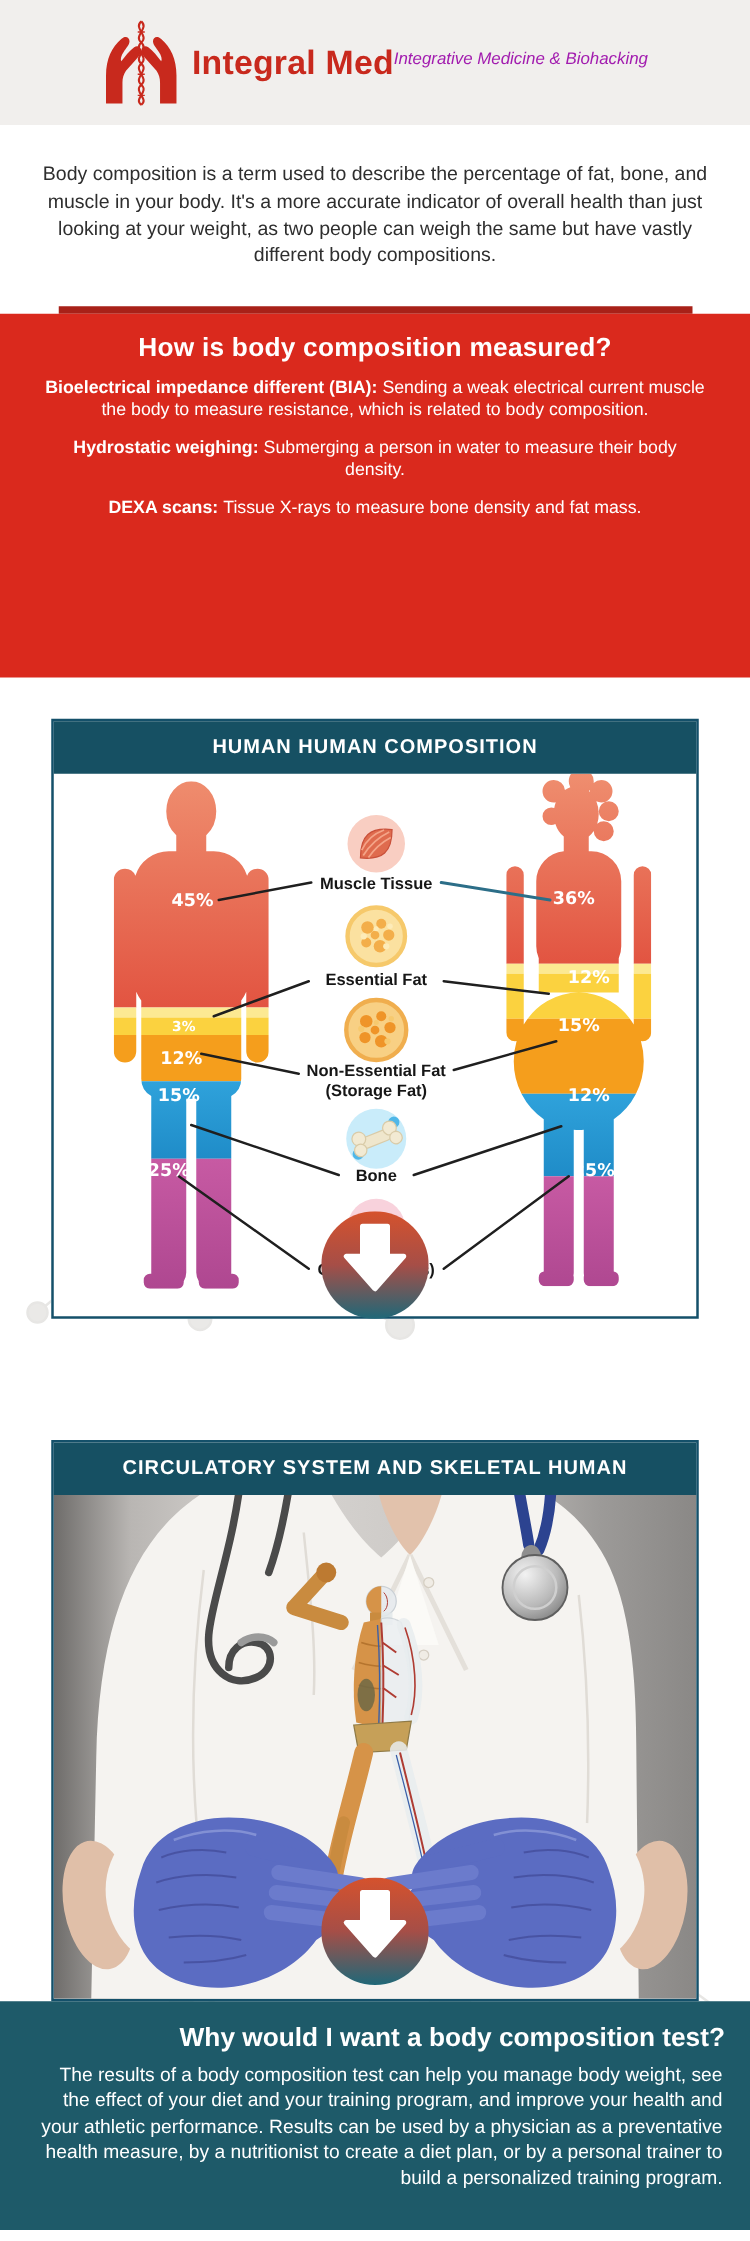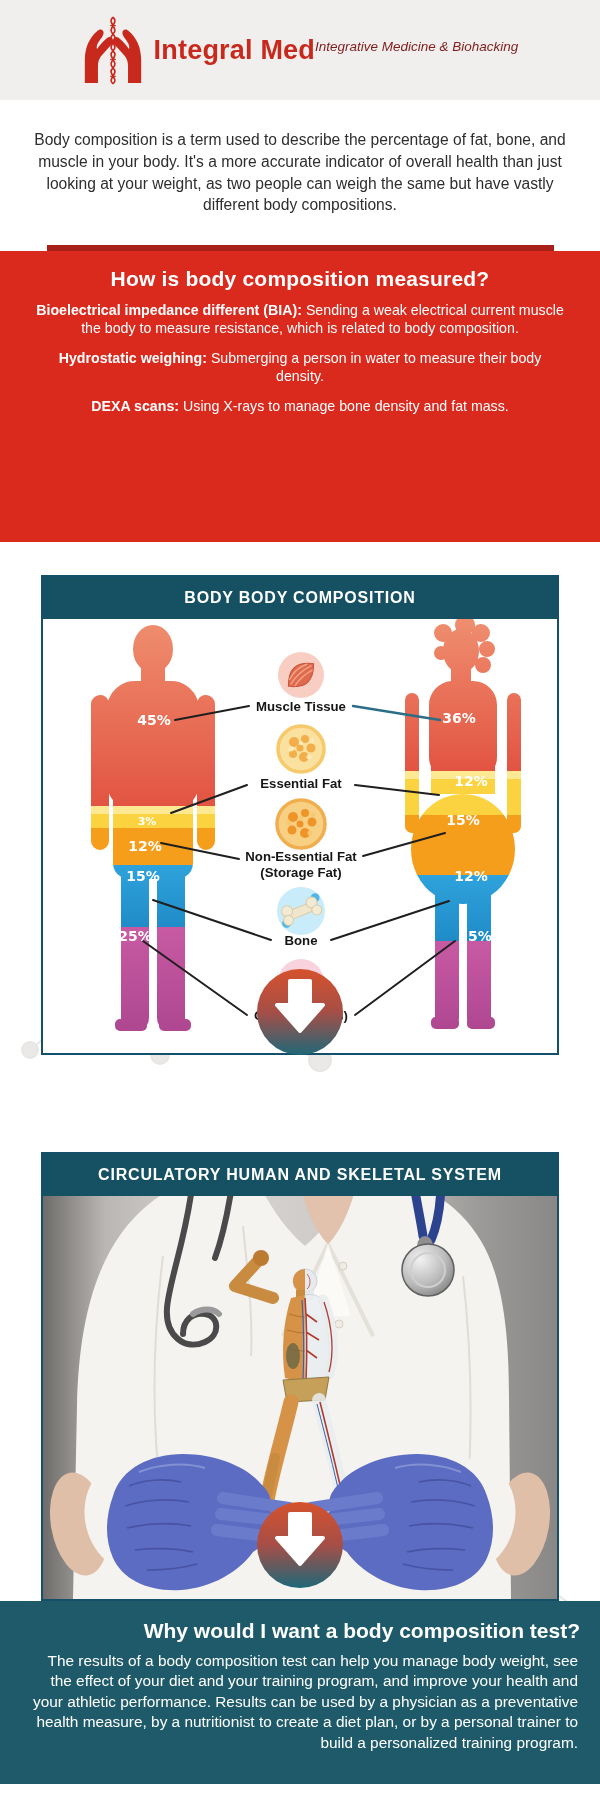--- a/index.html
+++ b/index.html
@@ -3,21 +3,21 @@
 <meta charset="utf-8">
 <style>
   html,body{margin:0;padding:0;}
   body{font-family:"Liberation Sans",sans-serif;background:#ffffff;}
   .page{position:relative;width:600px;height:1793px;margin:0;background:#ffffff;overflow:hidden;}
 
   
   .header-band{height:100px;background:#F1EFED;display:flex;align-items:center;justify-content:center;gap:10px;}
   .logo-text{display:flex;flex-direction:row;line-height:1.05;}
   .brand{font-size:27px;font-weight:bold;color:#C8291D;letter-spacing:.2px;}
-  .tagline{font-size:13.5px;font-style:italic;color:#7f1d1d;margin-top:4px;}
+  .tagline{font-size:13.5px;font-style:italic;color:#a21caf;margin-top:4px;}
 
   
   .intro{height:145px;display:flex;align-items:center;justify-content:center;background:#ffffff;}
   .intro p{margin:0;padding:0 28px;font-size:15.6px;line-height:1.38;color:#2E2E2E;text-align:center;}
 
   
   .red-notch{height:6px;width:507px;margin:0 auto;background:#A82118;}
   .red-section{height:291px;background:#DA291D;color:#fff;text-align:center;box-sizing:border-box;padding:14px 34px 0 34px;}
   .red-section h2{margin:2px 0 10px 0;font-size:21px;font-weight:bold;letter-spacing:.2px;}
   .m-item{margin:0 0 11px 0;font-size:14.2px;line-height:1.3;}
@@ -122,25 +122,25 @@
 
   <div class="intro">
     <p>Body composition is a term used to describe the percentage of fat, bone, and muscle in your body. It's a more accurate indicator of overall health than just looking at your weight, as two people can weigh the same but have vastly different body compositions.</p>
   </div>
 
   <div class="red-notch"></div>
   <div class="red-section">
     <h2>How is body composition measured?</h2>
     <p class="m-item"><span class="m-label">Bioelectrical impedance different (BIA):</span><span>Sending a weak electrical current muscle the body to measure resistance, which is related to body composition.</span></p>
     <p class="m-item"><span class="m-label">Hydrostatic weighing:</span><span>Submerging a person in water to measure their body density.</span></p>
-    <p class="m-item"><span class="m-label">DEXA scans:</span><span>Using X-rays to manage bone density and fat mass.</span></p>
+    <p class="m-item"><span class="m-label">DEXA scans:</span><span>Tissue X-rays to measure bone density and fat mass.</span></p>
   </div>
 
   <div class="card card1">
-    <div class="card-head">BODY BODY COMPOSITION</div>
+    <div class="card-head">HUMAN HUMAN COMPOSITION</div>
     <svg width="514" height="434" viewBox="0 0 514 434">
       <defs>
         <linearGradient id="gCoral" x1="0" y1="0" x2="0" y2="1">
           <stop offset="0" stop-color="#EF8E6F"></stop>
             <stop offset="1" stop-color="#E25441"></stop>
         </linearGradient>
         <linearGradient id="gMag" x1="0" y1="0" x2="0" y2="1">
           <stop offset="0" stop-color="#C75AA3"></stop>
             <stop offset="1" stop-color="#AE4790"></stop>
         </linearGradient>
@@ -289,21 +289,21 @@
 
       <text class="pct" x="416" y="104">36%</text>
       <text class="pct" x="428" y="167">12%</text>
       <text class="pct" x="420" y="206">15%</text>
       <text class="pct" x="428" y="262">12%</text>
       <text class="pct" x="432" y="322">25%</text>
     </svg>
   </div>
 
   <div class="card card2">
-    <div class="card-head">CIRCULATORY HUMAN AND SKELETAL SYSTEM</div>
+    <div class="card-head">CIRCULATORY SYSTEM AND SKELETAL HUMAN</div>
     <svg width="514" height="403" viewBox="0 0 514 403">
       <defs>
         <linearGradient id="bgGrad" x1="0" y1="0" x2="1" y2="0">
           <stop offset="0" stop-color="#6E6C6A"></stop>
             <stop offset=".12" stop-color="#B9B6B3"></stop>
           <stop offset=".32" stop-color="#D8D5D2"></stop>
             <stop offset=".62" stop-color="#CBC8C5"></stop>
           <stop offset=".85" stop-color="#9C9A98"></stop>
             <stop offset="1" stop-color="#8A8886"></stop>
         </linearGradient>

